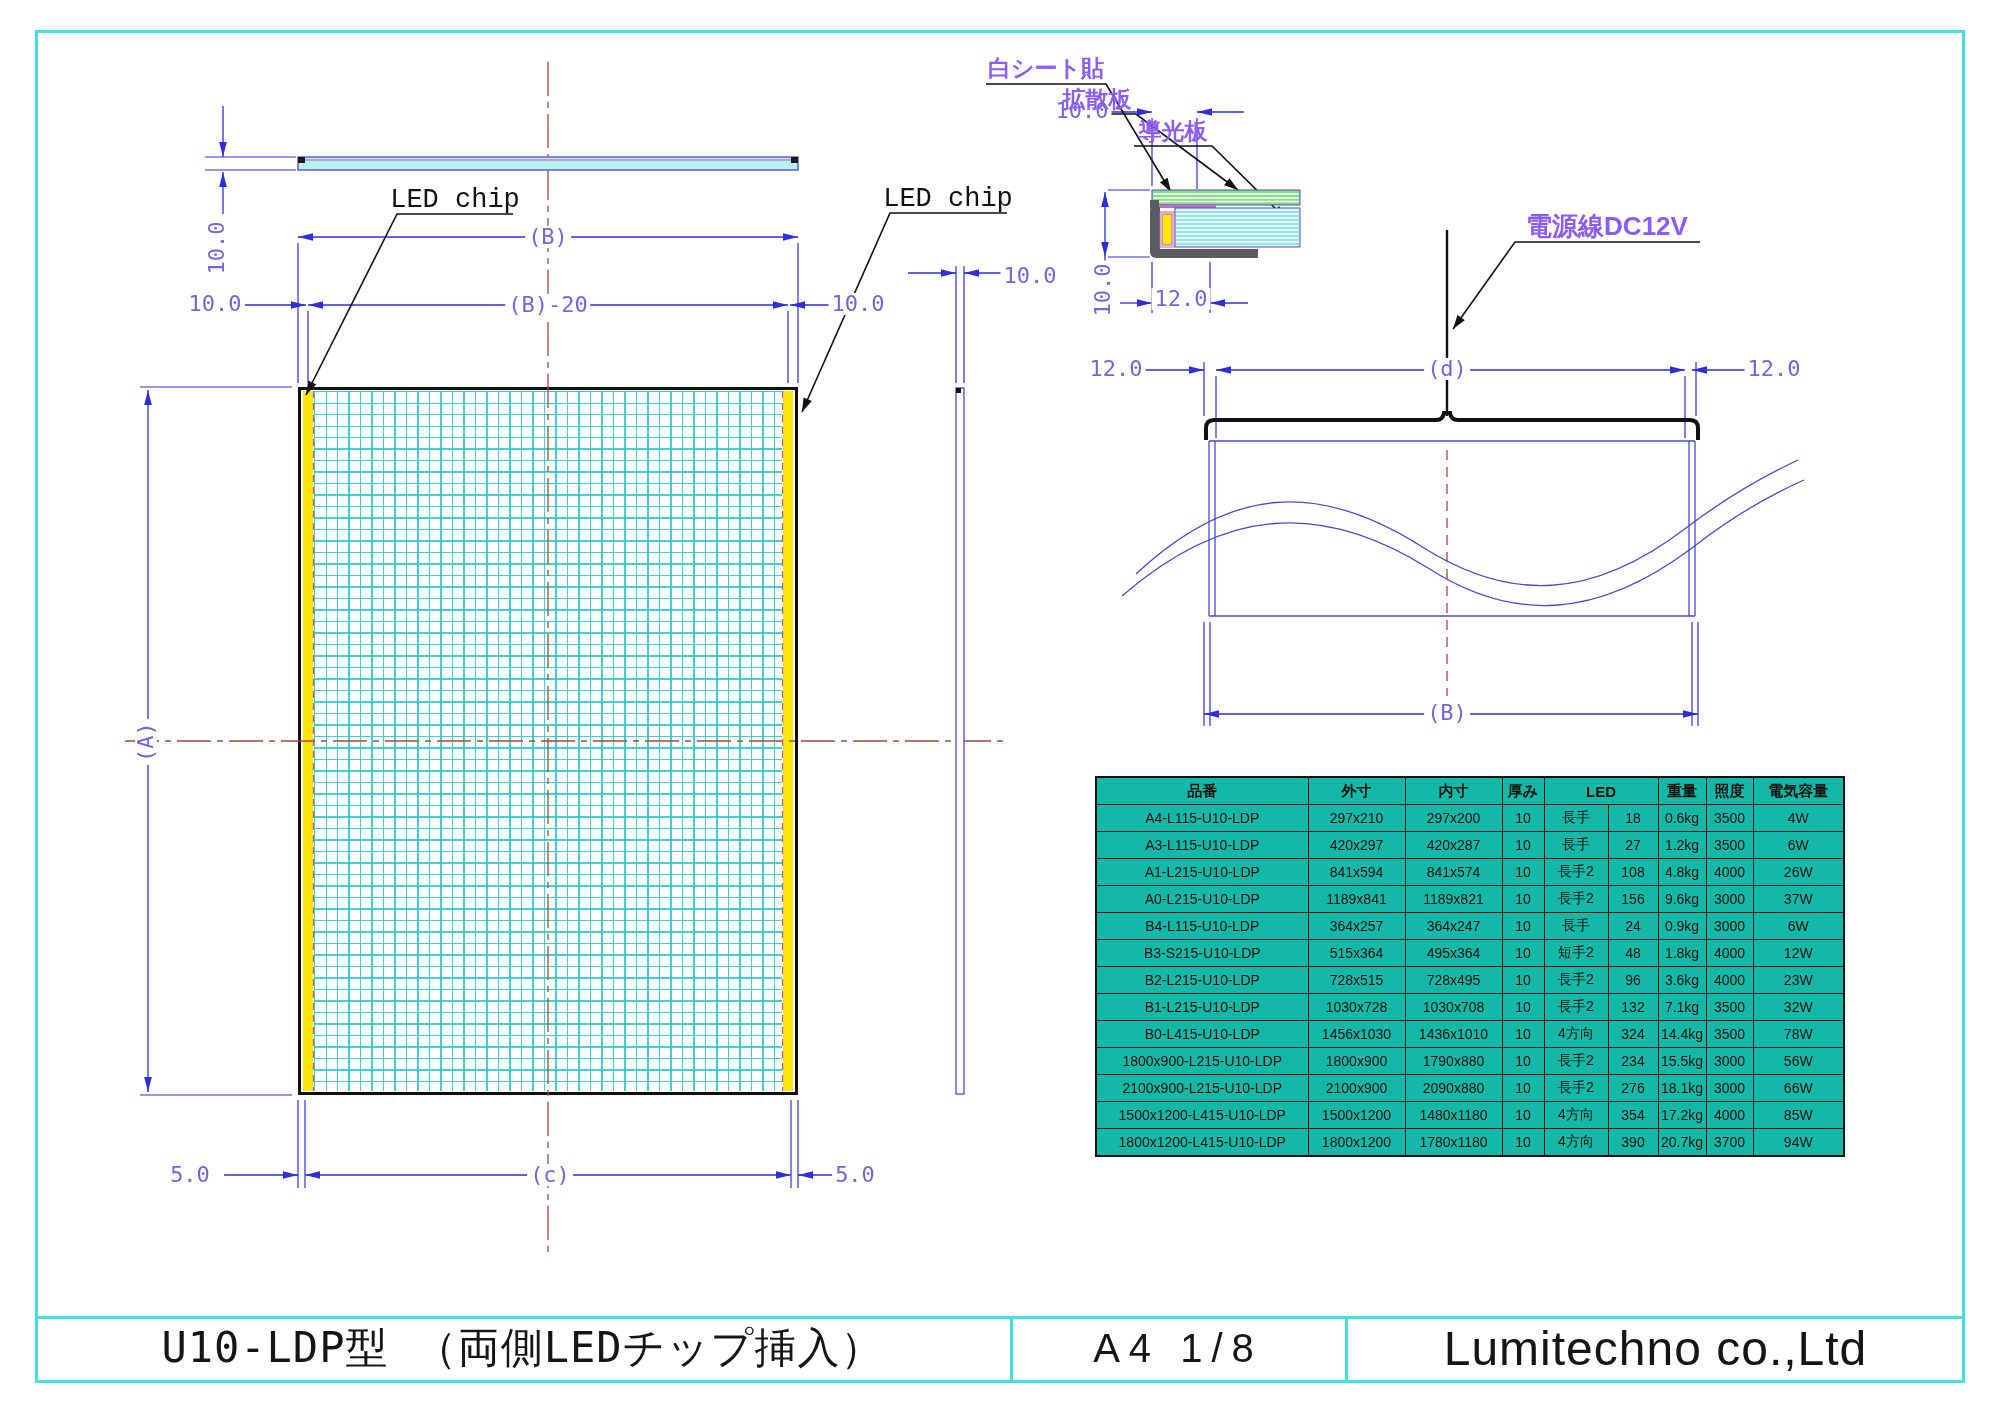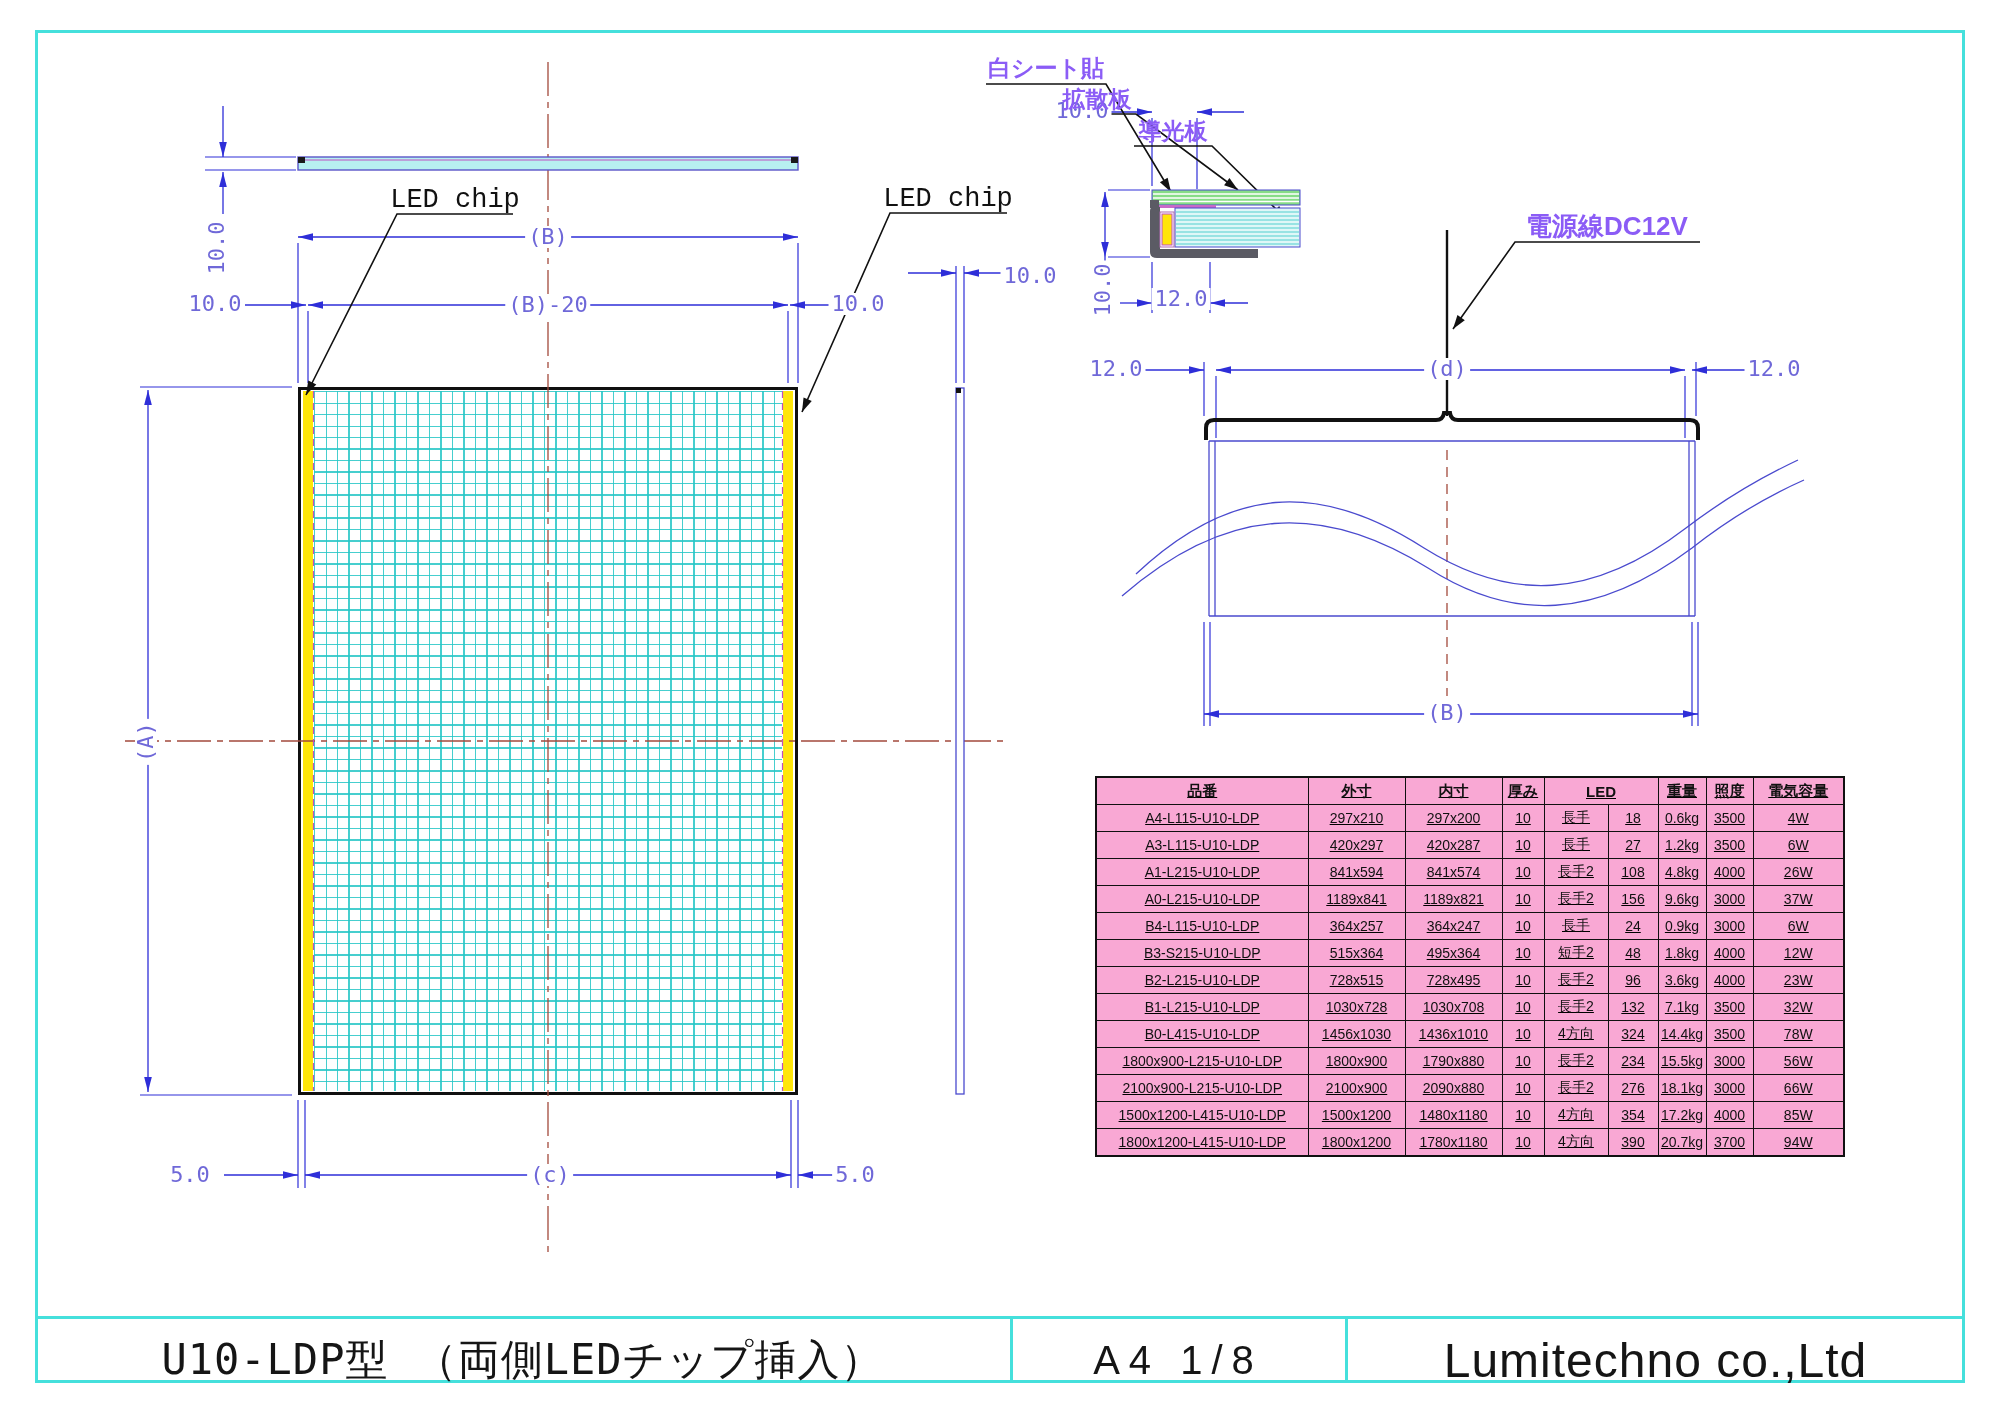--- a/index.html
+++ b/index.html
@@ -20,28 +20,28 @@
   
   .dim{position:absolute;transform:translate(-50%,-50%);font-family:"DejaVu Sans Mono",monospace;
        font-size:22px;color:#6f68d8;background:#fff;padding:0 3px;white-space:nowrap;line-height:1;}
   .dim.rot{transform:translate(-50%,-50%) rotate(-90deg);}
   .draw-label{position:absolute;transform:translate(-50%,-50%);font-family:Liberation Mono, monospace;
        font-size:27px;color:#111;white-space:nowrap;line-height:1;}
   .jp-label{position:absolute;transform:translate(-50%,-50%);font-family:"Liberation Sans",sans-serif;
        font-size:23px;font-weight:600;color:#8b5cf6;white-space:nowrap;line-height:1;}
   
   .spec{left:1095px;top:776px;width:748px;}
-  table{border-collapse:collapse;table-layout:fixed;width:748px;background:#f9a8d4;text-decoration:underline;}
+  table{border-collapse:collapse;table-layout:fixed;width:748px;background:#14b8a6;}
   th,td{border:1px solid #111;height:26px;text-align:center;vertical-align:middle;
         font-family:"Liberation Sans",sans-serif;font-size:14px;color:#111;padding:0 1px;
         white-space:nowrap;overflow:hidden;}
   th{font-size:15px;font-weight:700;}
   table{border:2px solid #111;}
   
-  .tb-cell{position:absolute;display:flex;align-items:center;justify-content:center;color:#151515;margin-top:12px;}
+  .tb-cell{position:absolute;display:flex;align-items:center;justify-content:center;color:#151515;}
   .tb-title{left:40px;top:1319px;width:965px;height:58px;font-family:"DejaVu Sans Mono",monospace;
             font-size:42px;letter-spacing:1px;}
   .tb-sheet{left:1013px;top:1319px;width:330px;height:58px;font-family:Liberation Sans, sans-serif;
             font-size:40px;letter-spacing:9px;}
   .tb-co{left:1348px;top:1319px;width:615px;height:58px;font-family:"Liberation Sans",sans-serif;
             font-size:48px;letter-spacing:1px;}
   svg{position:absolute;left:0;top:0;}
 </style>
 </head>
 <body>

